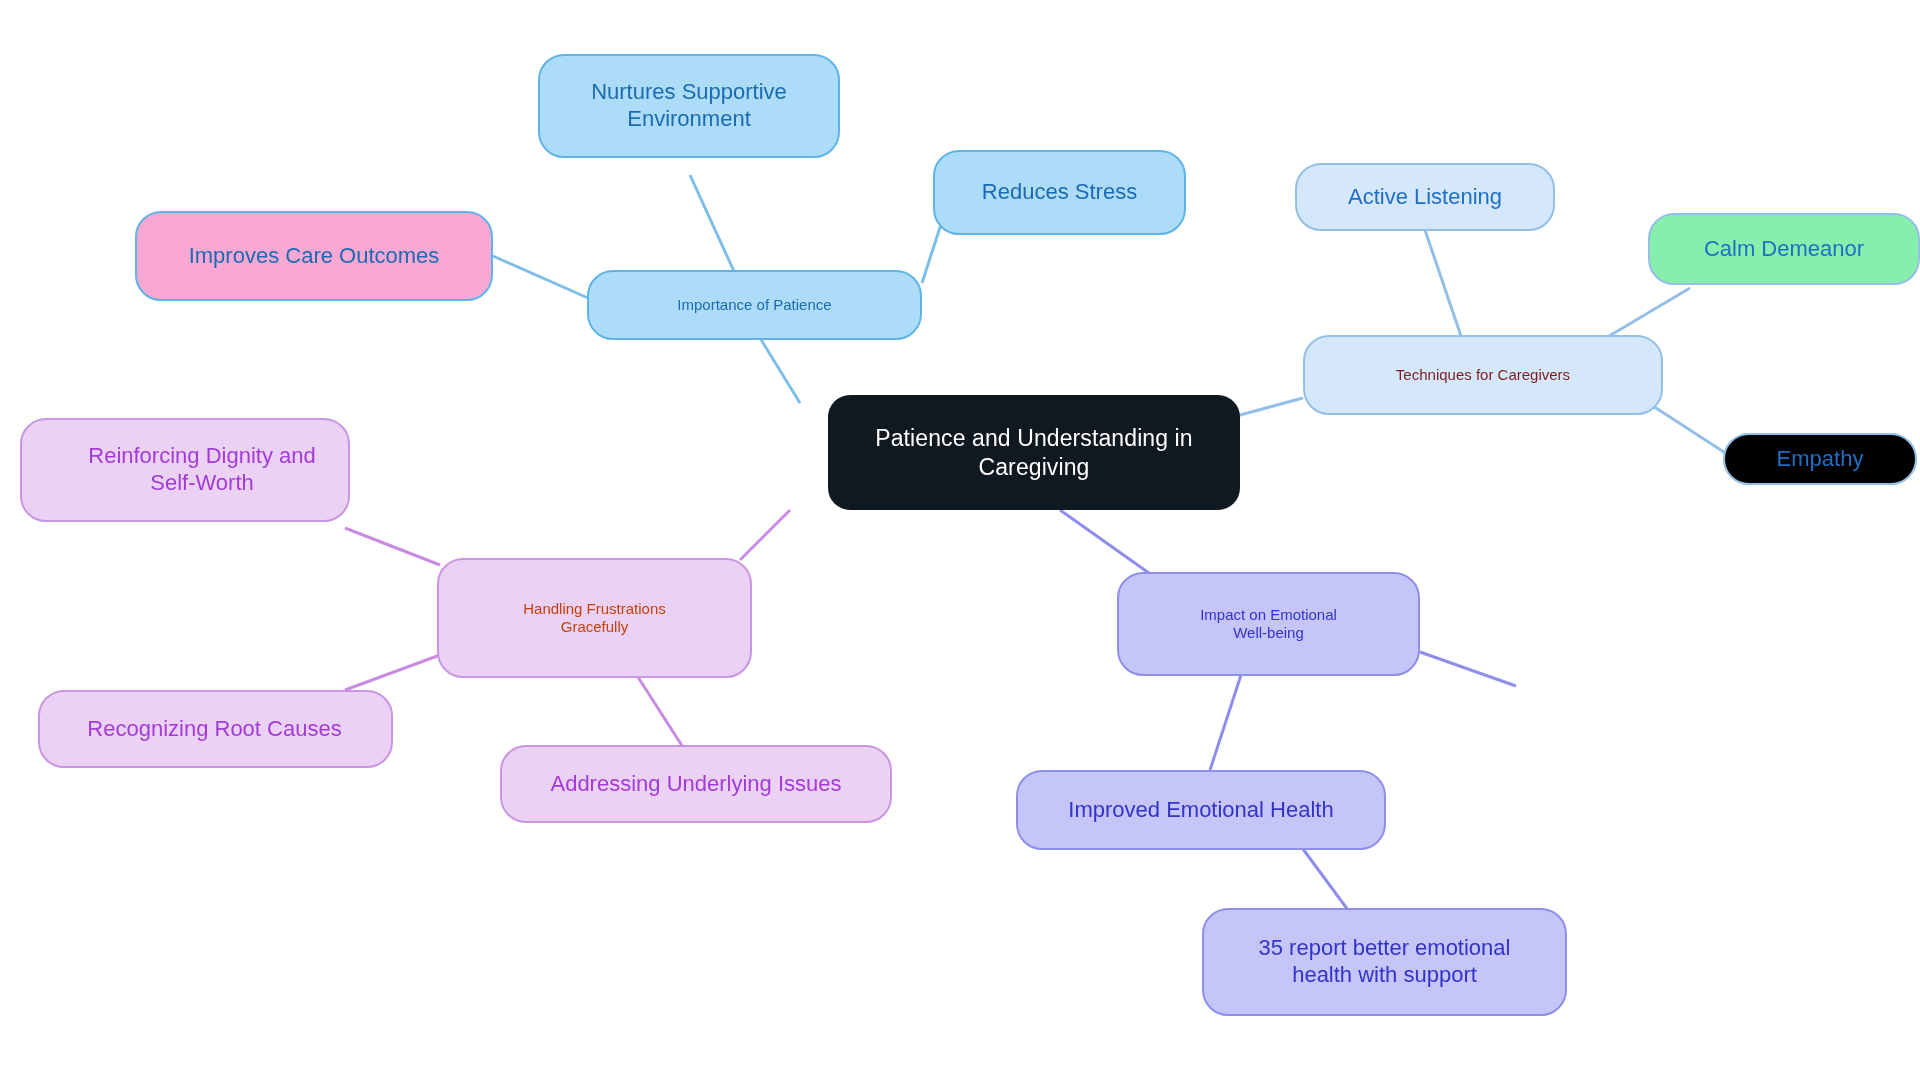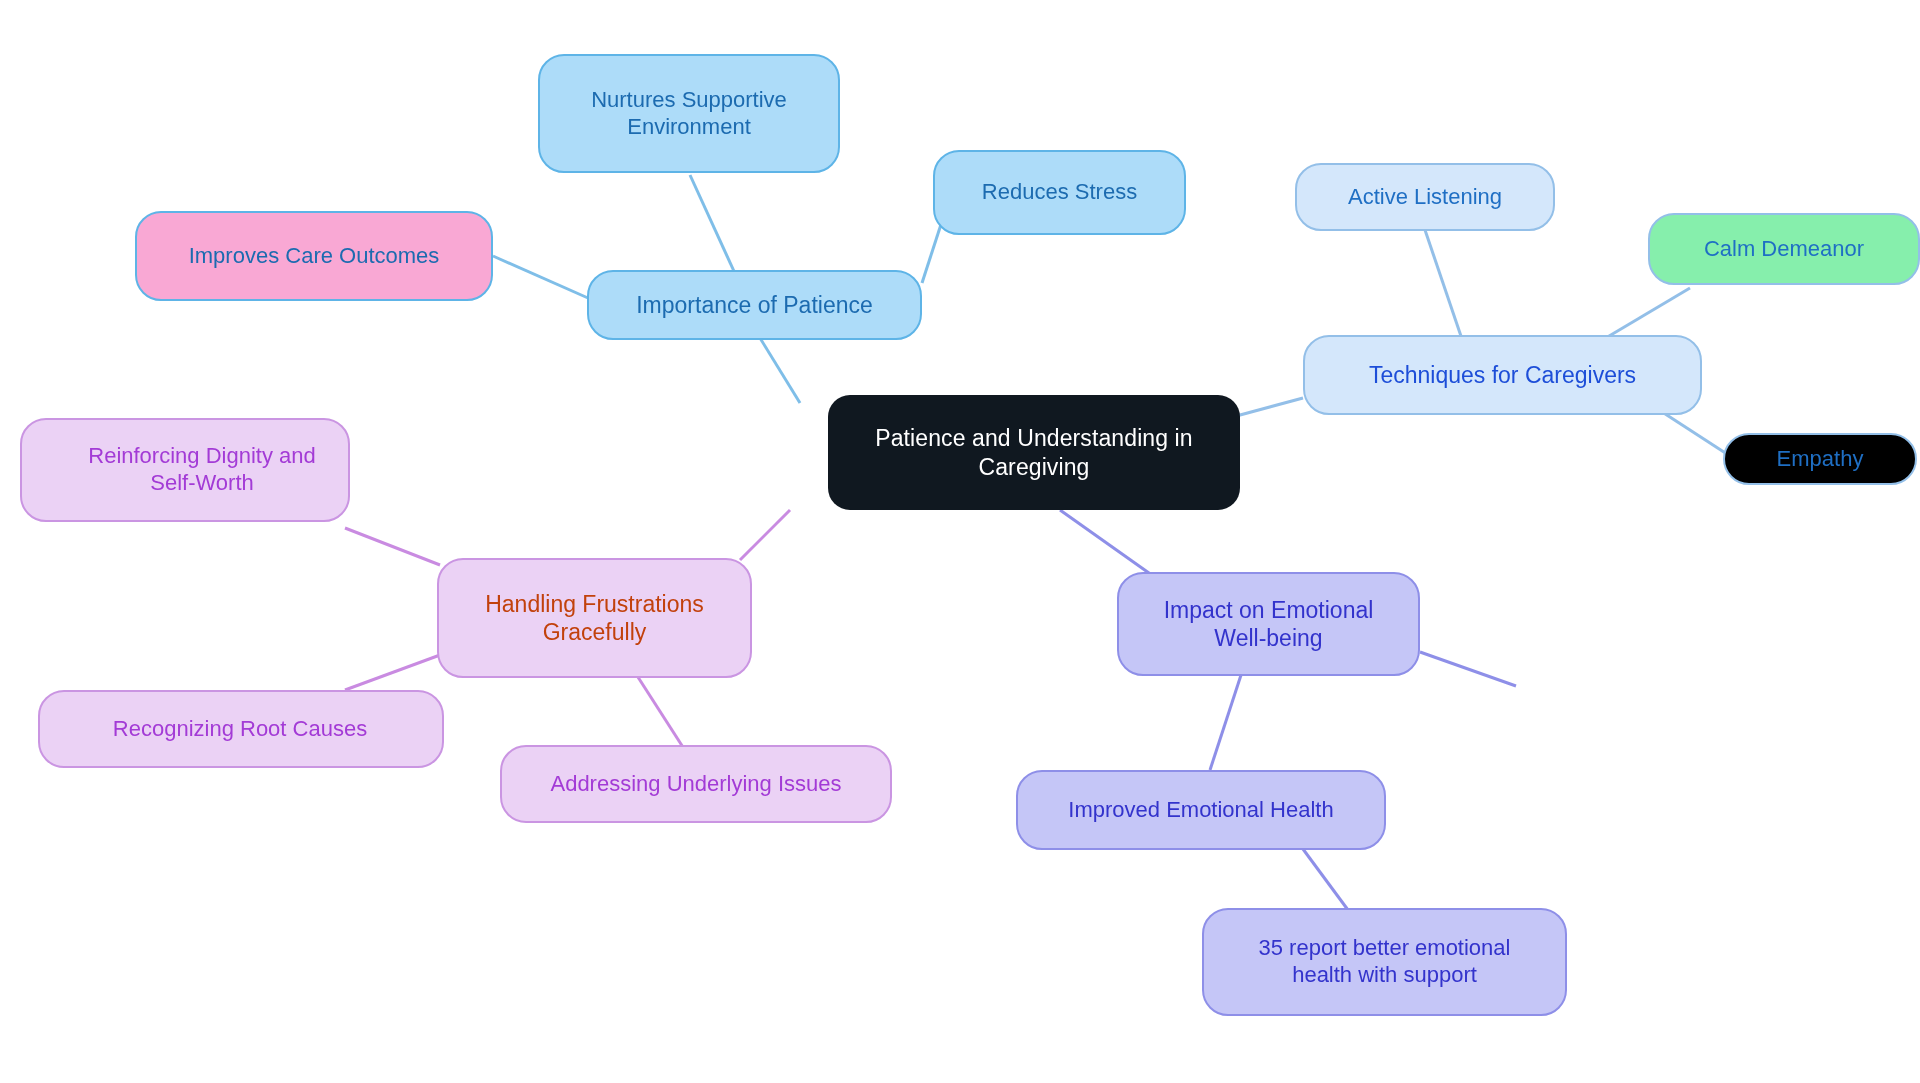--- a/index.html
+++ b/index.html
@@ -40,21 +40,21 @@
     padding: 6px 14px;
     white-space: pre-line;
   }
   .node.root {
     border-radius: 22px;
     border-width: 0;
     font-size: 23px;
     letter-spacing: 0.1px;
   }
   .node.lvl1 {
-    font-size: 23px;
+    font-size: 15px;
     text-align: center;
   }
   .node.lvl2 {
     font-size: 22px;
   }
 </style>
 </head>
 <body>
 
 <div id="canvas">
@@ -98,38 +98,38 @@
               background:#101820; color:#ffffff;margin-left:38px;">
     <span>Patience and Understanding in
 Caregiving</span>
   </div>
 
   <div class="node lvl1" style="left:587px; top:270px; width:335px; height:70px;
               background:#ADDCF9; border-color:#5EB4E7; color:#1C6BB0;">
     <span>Importance of Patience</span>
   </div>
 
-  <div class="node lvl2" style="left:538px; top:54px; width:302px; height:119px;
+  <div class="node lvl2" style="left:538px; top:54px; width:302px; height:104px;
               background:#ADDCF9; border-color:#5EB4E7; color:#1C6BB0;">
     <span>Nurtures Supportive
 Environment</span>
   </div>
 
   <div class="node lvl2" style="left:135px; top:211px; width:358px; height:90px;
               background:#f9a8d4; border-color:#5EB4E7; color:#1C6BB0;">
     <span>Improves Care Outcomes</span>
   </div>
 
   <div class="node lvl2" style="left:933px; top:150px; width:253px; height:85px;
               background:#ADDCF9; border-color:#5EB4E7; color:#1C6BB0;">
     <span>Reduces Stress</span>
   </div>
 
-  <div class="node lvl1" style="left:1303px; top:335px; width:399px; height:80px;
-              background:#D4E7FB; border-color:#93BFE8; color:#1d4ed8;">
+  <div class="node lvl1" style="left:1303px; top:335px; width:360px; height:80px;
+              background:#D4E7FB; border-color:#93BFE8; color:#7f1d1d;">
     <span>Techniques for Caregivers</span>
   </div>
 
   <div class="node lvl2" style="left:1295px; top:163px; width:260px; height:68px;
               background:#D4E7FB; border-color:#93BFE8; color:#1F6FC4;">
     <span>Active Listening</span>
   </div>
 
   <div class="node lvl2" style="left:1648px; top:213px; width:272px; height:72px;
               background:#86efac; border-color:#93BFE8; color:#1F6FC4;">
@@ -164,21 +164,21 @@
     <span>Handling Frustrations
 Gracefully</span>
   </div>
 
   <div class="node lvl2" style="left:20px; top:418px; width:330px; height:104px;
               background:#EBD2F5; border-color:#CA95E2; color:#A33BD6;padding-left:48px;">
     <span>Reinforcing Dignity and
 Self-Worth</span>
   </div>
 
-  <div class="node lvl2" style="left:38px; top:690px; width:406px; height:78px;
+  <div class="node lvl2" style="left:38px; top:690px; width:355px; height:78px;
               background:#EBD2F5; border-color:#CA95E2; color:#A33BD6;padding-left:12px;">
     <span>Recognizing Root Causes</span>
   </div>
 
   <div class="node lvl2" style="left:500px; top:745px; width:392px; height:78px;
               background:#EBD2F5; border-color:#CA95E2; color:#A33BD6;">
     <span>Addressing Underlying Issues</span>
   </div>
 
 </div>

